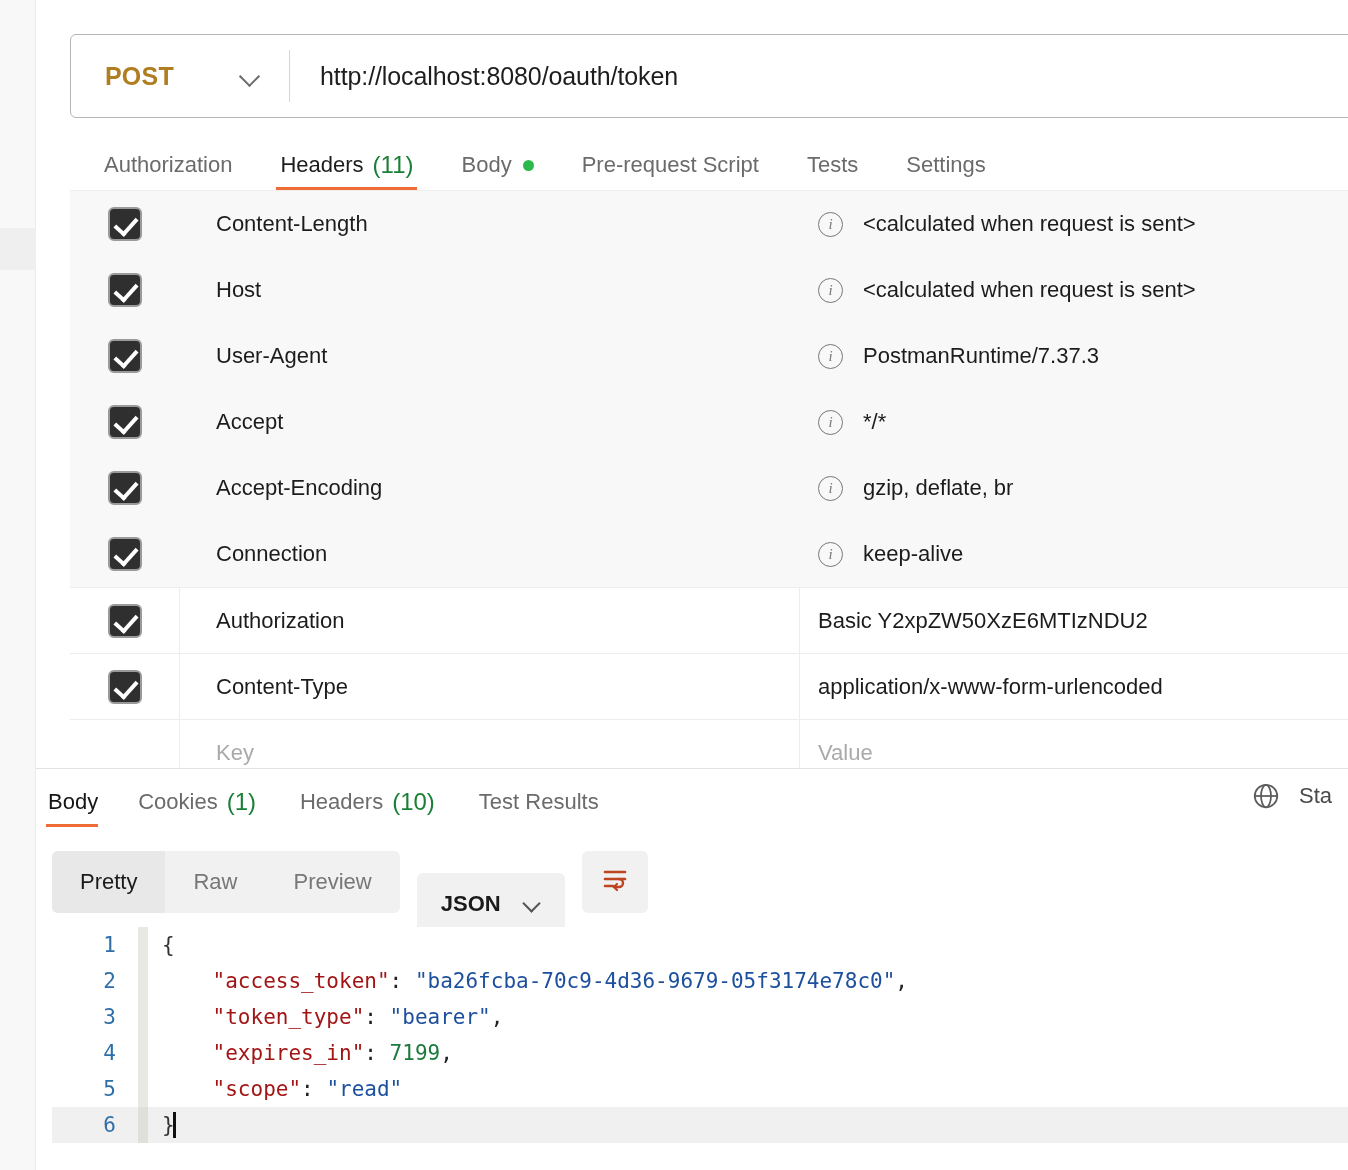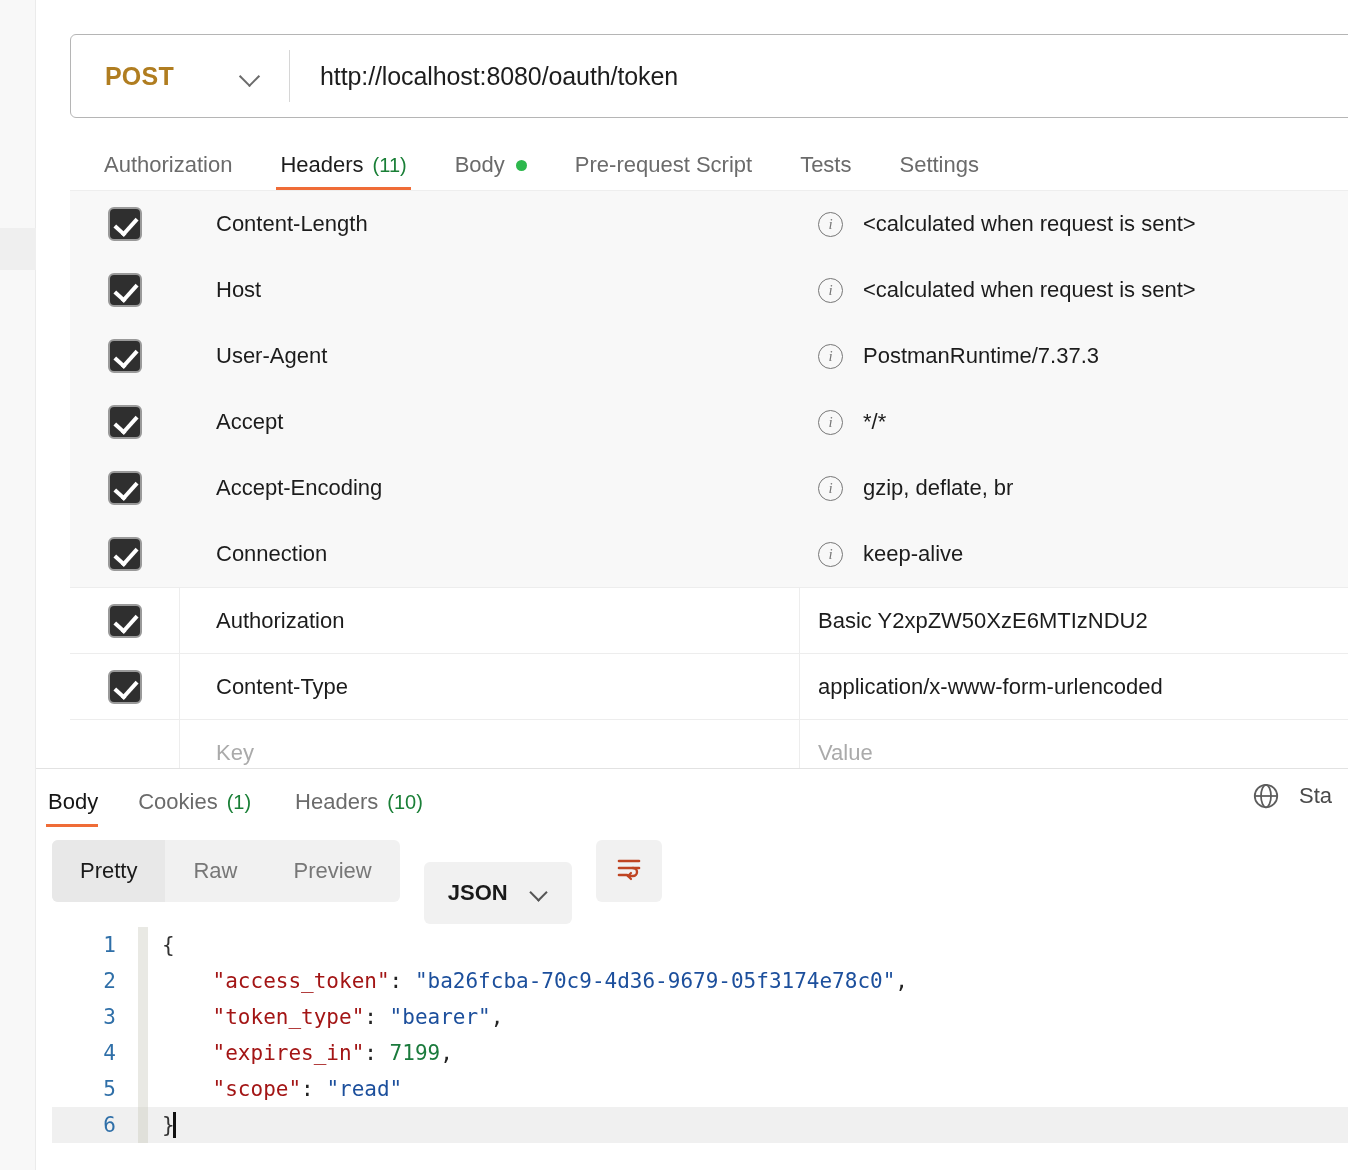--- a/index.html
+++ b/index.html
@@ -62,21 +62,21 @@
     position: relative; font-size: 22px; color: #6b6b6b;
     padding: 0 24px; height: 50px; display: flex; align-items: center;
     white-space: nowrap;
   }
   .req-tab:first-child { padding-left: 34px; }
   .req-tab.active { color: #1c1c1c; font-weight: normal; }
   .req-tab.active::after {
     content: ""; position: absolute; left: 20px; right: 20px; bottom: 0;
     height: 3px; background: #ef6c37;
   }
-  .tab-count { color: #1a7f37; margin-left: 9px; font-size: 20px; }
+  .tab-count { color: #1a7f37; margin-left: 9px; font-size: 24px; }
   .green-dot {
     width: 11px; height: 11px; border-radius: 50%; background: #2db84d;
     margin-left: 11px; display: inline-block;
   }
 
   
   .headers-table {
     position: absolute; left: 34px; top: 190px; right: -12px; bottom: 0;
     background: #fff; border-top: 1px solid #eeeeee;
   }
@@ -137,22 +137,22 @@
     height: 3px; background: #ef6c37;
   }
   .resp-right {
     position: absolute; right: 0; top: 12px; display: flex;
     align-items: center; gap: 18px; padding-right: 16px;
   }
   .globe-ic { width: 30px; height: 30px; }
   .status-txt { font-size: 22px; color: #4a4a4a; white-space: nowrap; }
 
   .viewer-bar {
-    position: absolute; left: 16px; top: 71px; right: 0; height: 62px;
-    display: flex; align-items: center; gap: 24px;
+    position: absolute; left: 16px; top: 82px; right: 0; height: 62px;
+    display: flex; align-items: center; gap: 17px;
   }
   .seg-group {
     display: flex; align-items: stretch; background: #f1f1f1;
     border-radius: 6px; height: 62px; overflow: hidden;
   }
   .seg {
     display: flex; align-items: center; padding: 0 28px;
     font-size: 22px; color: #777777; white-space: nowrap;
   }
   .seg.active { background: #e8e8e8; color: #1a1a1a; }
@@ -339,20 +339,23 @@
           <span>Body</span>
         </div>
         <div class="resp-tab">
           <span>Cookies</span>
           <span class="tab-count">(1)</span>
         </div>
         <div class="resp-tab">
           <span>Headers</span>
           <span class="tab-count">(10)</span>
         </div>
+        <div class="resp-tab">
+          <span>Test Results</span>
+        </div>
       </div>
 
     <div class="resp-right">
       <span class="globe-ic">
         <svg width="30" height="30" viewBox="0 0 24 24" fill="none" stroke="#5c5c5c" stroke-width="1.4">
           <circle cx="12" cy="12" r="9"></circle>
           <ellipse cx="12" cy="12" rx="4" ry="9"></ellipse>
           <line x1="3" y1="12" x2="21" y2="12"></line>
         </svg>
       </span>

